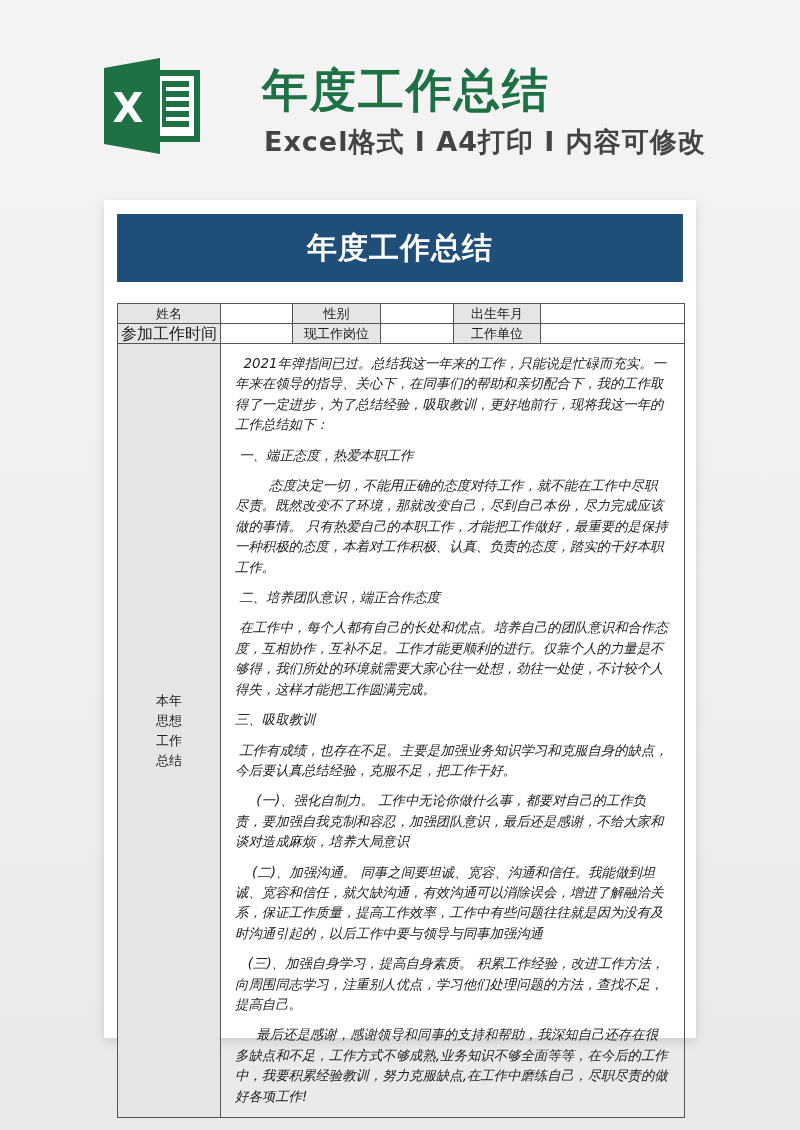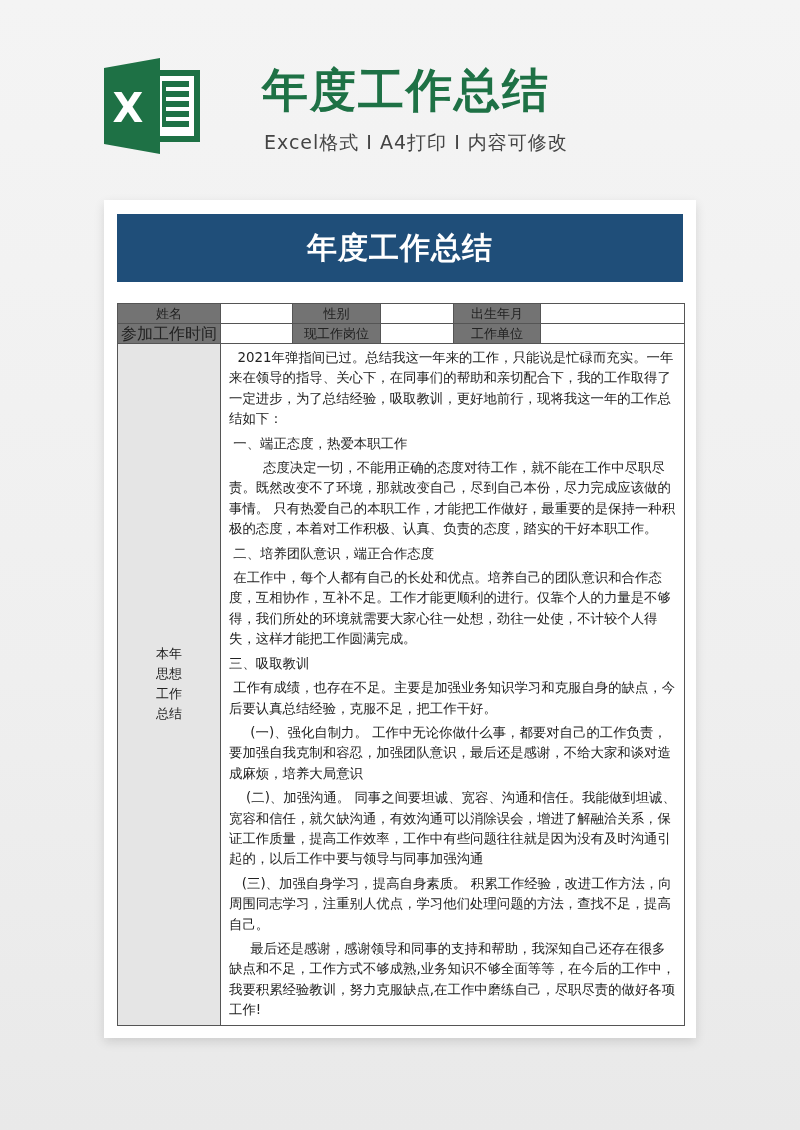--- a/index.html
+++ b/index.html
@@ -10,55 +10,55 @@
   }
   .banner { position:absolute; left:0; top:0; width:800px; height:190px; }
   .xl-icon { position:absolute; left:104px; top:58px; width:100px; height:96px; }
   .banner-title {
     position:absolute; left:262px; top:62px;
     font-size:46px; font-weight:bold; color:#1e7145; letter-spacing:2px;
     line-height:56px;
   }
   .banner-sub {
     position:absolute; left:264px; top:126px;
-    font-size:19px; font-weight:normal; color:#444; letter-spacing:1px;
+    font-size:27px; font-weight:bold; color:#444; letter-spacing:1px;
     line-height:32px;
   }
   .paper {
     position:absolute; left:104px; top:200px; width:592px; height:838px;
     background:#fff; box-shadow:0 4px 10px rgba(0,0,0,0.12);
   }
   .doc-title {
     position:absolute; left:13px; top:14px; width:566px; height:68px;
     background:#1f4e79; color:#fff; font-size:30px; font-weight:bold;
     text-align:center; line-height:68px; letter-spacing:1px;
   }
   table.info {
     position:absolute; left:13px; top:103px; width:567px;
     border-collapse:collapse; table-layout:fixed;
     font-size:13px; color:#222;
   }
   table.info td {
     border:1px solid #555; height:19px; padding:0; text-align:center;
     line-height:19px; white-space:nowrap; overflow:hidden;
   }
-  td.lbl { background:#737373; }
+  td.lbl { background:#e5e5e5; }
   td.val { background:#fff; }
   table.info { border:1.5px solid #444; }
   td.side {
     background:#e5e5e5; vertical-align:middle; text-align:center;
     line-height:20px !important; white-space:normal !important;
   }
   td.side span { display:block; }
   td.body {
     text-align:left !important; vertical-align:top;
     white-space:normal !important; padding:0 4px 0 4px !important;
     font-size:13.4px; line-height:20.4px !important; color:#222;
   }
-  td.body p { margin:4px; }
+  td.body p { margin:10px;font-style:italic; }
 </style>
 </head>
 <body>
 
 <div class="banner">
   <svg class="xl-icon" viewBox="0 0 100 96">
     <rect x="46" y="12" width="50" height="72" fill="#1e7145"></rect>
     <rect x="52" y="18" width="38" height="60" fill="#fff"></rect>
     <g fill="#1e7145">
       <rect x="58" y="23" width="27" height="6"></rect>

